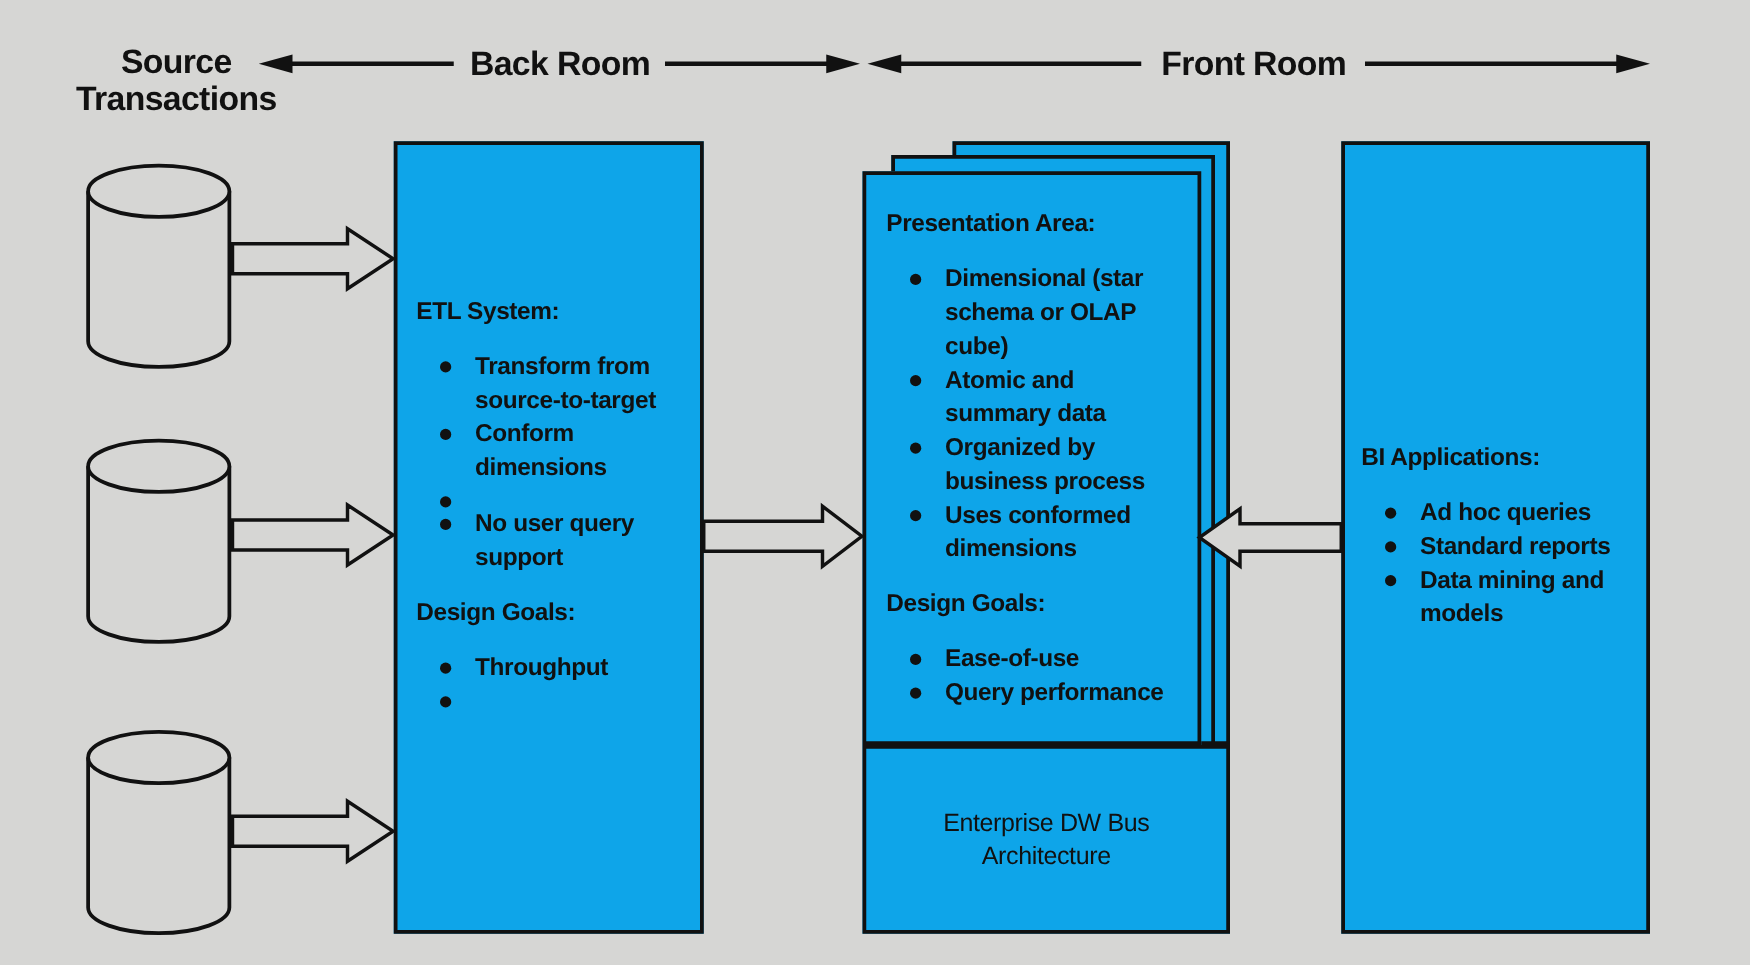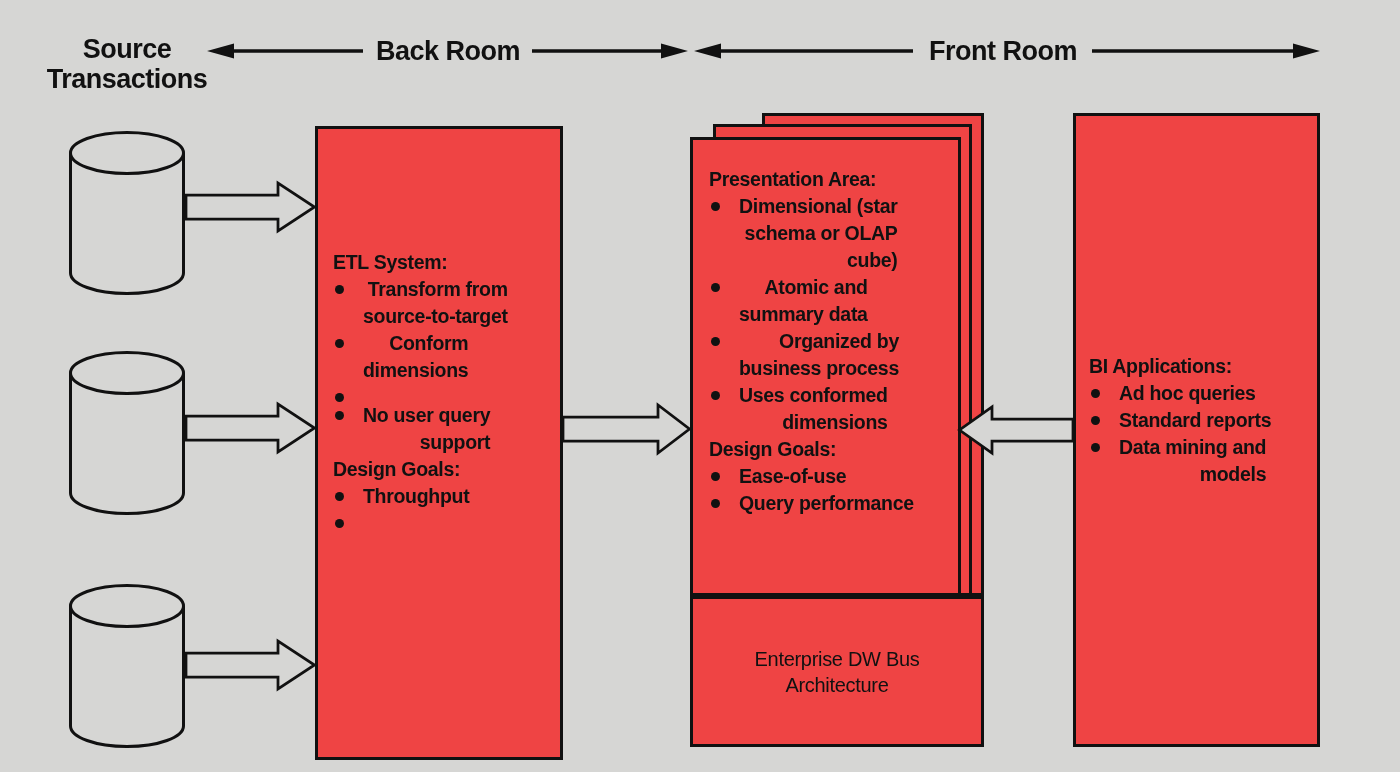--- a/index.html
+++ b/index.html
@@ -14,30 +14,30 @@
   .abs{position:absolute;}
   
   .hdr-label{
     font-weight:700;font-size:27px;line-height:30px;
     letter-spacing:-0.5px;text-align:center;
     white-space:pre-line;
   }
   
   .box{
     position:absolute;
-    background:#ef4444;
+    background:#0ea5e9;
     border:3px solid #111;
     box-sizing:border-box;
   }
   .box-content{
     font-weight:700;font-size:19.5px;line-height:27px;
     letter-spacing:-0.3px;
   }
   .box-title{font-weight:700;}
-  ul.blist{list-style:none;margin:0;padding:0;text-align:right;}
+  ul.blist{list-style:none;margin:17px;padding:0;}
   ul.blist li{display:flex;}
   .dot{width:30px;flex:0 0 30px;}
   .dot::before{
     content:"";display:block;width:9px;height:9px;border-radius:50%;
     background:#111;margin-top:9px;margin-left:2px;
   }
   .txt{white-space:pre-line;}
   .goals-title{}
   .bus-box{
     display:flex;align-items:center;justify-content:center;
@@ -45,21 +45,21 @@
   }
   .bus-label{
     font-weight:400;font-size:20px;line-height:26px;
     letter-spacing:-0.3px;white-space:pre-line;text-align:center;
   }
   svg{display:block;position:absolute;overflow:visible;}
 </style>
 </head>
 <body>
 
-<div class="abs hdr-label" style="left:27px;top:34px;width:200px;">Source
+<div class="abs hdr-label" style="left:41px;top:34px;width:200px;">Source
 Transactions</div>
 
 <div class="abs hdr-label" style="left:362px;top:36px;width:172px;">Back Room</div>
 
 <div class="abs hdr-label" style="left:912px;top:36px;width:182px;">Front Room</div>
 
 <svg style="left:207px;top:42px;" width="156" height="18" viewBox="0 0 156 18">
   <line x1="20" y1="9" x2="156" y2="9" stroke="#111" stroke-width="3.5"></line>
   <polygon points="0,9 27,1.5 27,16.5" fill="#111"></polygon>
 </svg>
@@ -85,21 +85,21 @@
   <ellipse cx="60" cy="23" rx="56.5" ry="20.5" fill="#d6d6d4" stroke="#111" stroke-width="3"></ellipse>
 </svg>
 <svg style="left:67px;top:583px;" width="120" height="166" viewBox="0 0 120 166">
   <path d="M3.5 23 V143 A56.5 20.5 0 0 0 116.5 143 V23" fill="#d6d6d4" stroke="#111" stroke-width="3"></path>
   <ellipse cx="60" cy="23" rx="56.5" ry="20.5" fill="#d6d6d4" stroke="#111" stroke-width="3"></ellipse>
 </svg>
 
 <div class="box" style="left:762px;top:113px;width:222px;height:483px;"></div>
 <div class="box" style="left:713px;top:124px;width:259px;height:472px;"></div>
 
-<div class="box" style="left:315px;top:126px;width:248px;height:634px;">
+<div class="box" style="left:315px;top:113px;width:248px;height:634px;">
   <div class="box-content" style="padding:120px 8px 0 15px;">
     <div class="box-title">ETL System:</div>
     <ul class="blist">
       <li>
         <span class="dot"></span>
         <span class="txt">Transform from
 source-to-target</span>
         </li>
       <li>
         <span class="dot"></span>

